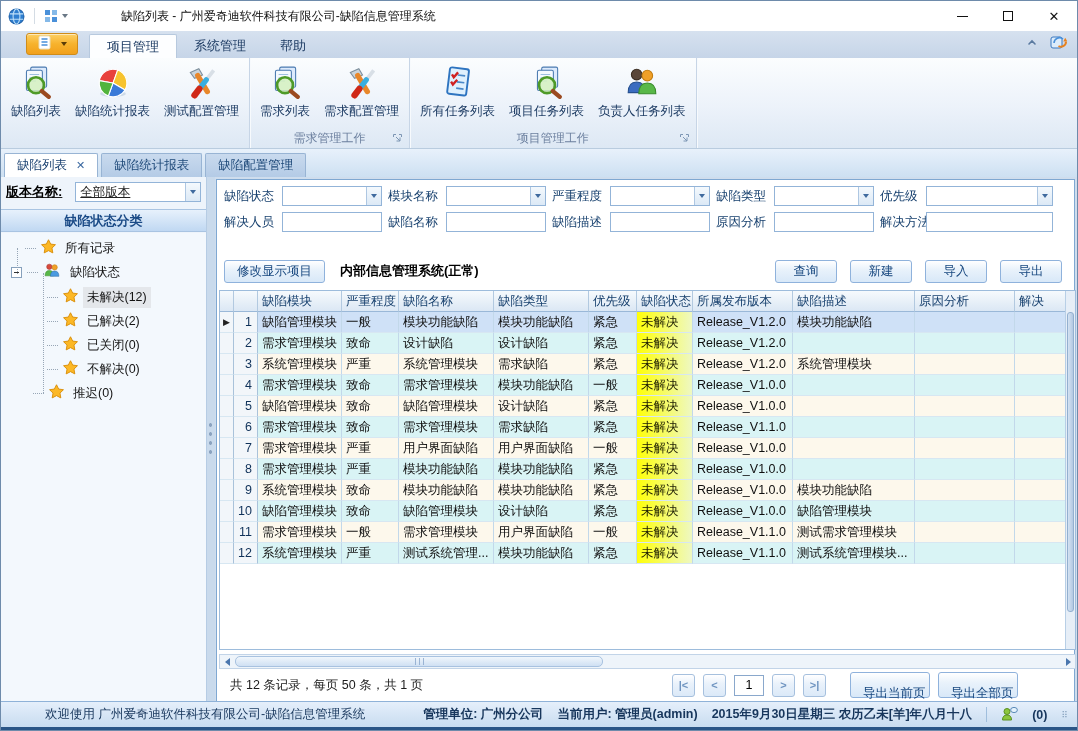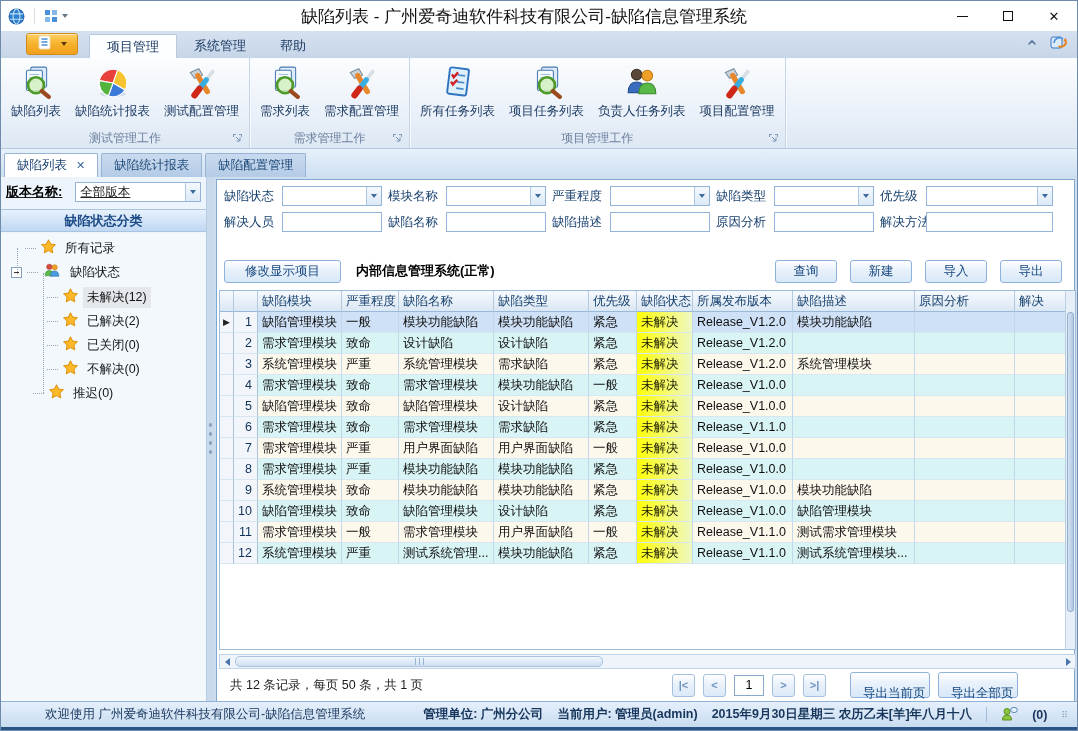--- a/index.html
+++ b/index.html
@@ -5,21 +5,21 @@
 *{margin:0;padding:0;box-sizing:border-box;}
 html,body{background:#9aa7b5;}
 body{font-family:"Liberation Sans","DejaVu Sans",sans-serif;}
 #window{position:relative;width:1078px;height:731px;background:#cfdded;border:1px solid #6e8bab;overflow:hidden;font-size:12px;color:#222;}
 
 
 .titlebar{position:absolute;left:0;top:0;width:100%;height:30px;background:#fff;display:flex;align-items:center;padding-left:7px;}
 .tb-icon{display:flex;align-items:center;}
 .tb-sep{width:1px;height:16px;background:#d4dce4;margin:0 9px;}
 .tb-caret{width:0;height:0;border-left:3.5px solid transparent;border-right:3.5px solid transparent;border-top:4px solid #6a7886;margin-left:4px;}
-.tb-title{position:absolute;left:120px;right:150px;text-align:center;font-size:17px;color:#111;pointer-events:none;white-space:nowrap;overflow:hidden;}
+.tb-title{position:absolute;left:120px;right:150px;font-size:12px;color:#111;pointer-events:none;white-space:nowrap;overflow:hidden;}
 .wincontrols{margin-left:auto;display:flex;height:100%;}
 .wc{width:46px;height:100%;display:flex;align-items:center;justify-content:center;}
 .wc-min{width:11px;height:1px;background:#111;display:block;}
 .wc-max{width:10px;height:10px;border:1px solid #111;display:block;}
 .wc-close{font-size:13px;color:#111;line-height:1;}
 
 
 .tabrow{position:absolute;top:30px;left:0;width:100%;height:27px;background:linear-gradient(#d6e1ef,#c6d5e8);display:flex;align-items:flex-end;padding-left:25px;}
 .appbtn{width:52px;height:22px;margin-bottom:3px;border-radius:3px;background:linear-gradient(#fdd065,#f7b22c 50%,#f1a01c);border:1px solid #cf8c1a;display:flex;align-items:center;justify-content:center;gap:3px;box-shadow:inset 0 1px 0 rgba(255,255,255,.55);}
 .appbtn .tb-caret{border-top-color:#5a3c08;}
@@ -73,21 +73,21 @@
 .filters{position:absolute;top:5px;left:0;right:0;}
 .frow{display:flex;align-items:center;height:22px;margin-bottom:4px;padding-left:7px;}
 .fitem{display:flex;align-items:center;margin-right:6px;}
 .flabel{width:58px;font-size:12.5px;color:#17406e;white-space:nowrap;}
 .fitem.last .flabel{width:46px;}
 .fcombo{width:100px;}
 .fitem.last .fcombo{width:127px;}
 .finput{width:100px;height:20px;border:1px solid #93b4d8;font-size:12px;padding:0 3px;font-family:inherit;}
 .fitem.last .finput{width:127px;}
 .gridbar{position:absolute;top:78px;left:0;right:0;height:26px;display:flex;align-items:center;padding:0 12px 0 7px;}
-.btn{height:23px;background:linear-gradient(#ffffff,#e9f2fb 40%,#d8e8f8);border:1px solid #8fb2dc;border-radius:3px;color:#17477f;font-size:12.5px;padding:0 20px;font-family:inherit;white-space:nowrap;}
+.btn{height:23px;background:linear-gradient(#ffffff,#e9f2fb 40%,#d8e8f8);border:1px solid #8fb2dc;border-radius:3px;color:#17477f;font-size:12.5px;padding:0 12px;font-family:inherit;white-space:nowrap;}
 .sys-label{margin-left:15px;font-weight:bold;font-size:13px;color:#000;}
 .gridbar-btns{margin-left:auto;display:flex;gap:13px;}
 .gridbar-btns .btn{width:62px;padding:0;}
 
 .grid{position:absolute;top:110px;left:2px;width:857px;height:360px;border:1px solid #9dbcdc;background:#fff;overflow:hidden;}
 .g-row{display:flex;height:21px;}
 .g-cell{flex:none;border-right:1px solid #c2d8ea;border-bottom:1px solid #d7e7f2;padding:0 4px;display:flex;align-items:center;white-space:nowrap;overflow:hidden;font-size:12.5px;color:#101010;}
 .g-head .g-cell{background:linear-gradient(#f6fafd,#dbe7f4);border-right:1px solid #b2c9e0;border-bottom:1px solid #9ab8d8;color:#17406e;}
 .row-odd .g-cell{background:#fdf8ec;}
 .row-even .g-cell{background:#d9f4f5;}
@@ -217,27 +217,20 @@
                 <path d="M5 7 L13 3.5 L16.5 9.5 L9 12.5 Z" fill="#c9d4dc" stroke="#7d8e9c"></path>
                 <line x1="12" y1="10" x2="21" y2="25" stroke="#e8872a" stroke-width="5" stroke-linecap="round"></line>
                 <line x1="27" y1="5" x2="20" y2="14" stroke="#d8dfe6" stroke-width="3.5"></line>
                 <line x1="20" y1="14" x2="13.5" y2="22.5" stroke="#38aee0" stroke-width="5" stroke-linecap="round"></line>
                 <line x1="13.5" y1="22.5" x2="9" y2="28.5" stroke="#d02818" stroke-width="6" stroke-linecap="round"></line>
               </svg>
             </span>
             <span class="rlabel">测试配置管理</span>
           </div>
         </div>
-        <div class="rcap">
-          <span class="rcap-text">测试管理工作</span>
-          <span class="launcher"><svg width="11" height="11" viewBox="0 0 11 11">
-              <path d="M1.5 4 V1.5 H4 M7 1.5 H9.5 V4" fill="none" stroke="#7d96b4"></path>
-              <path d="M4 4 L8 8 M8 4.5 V8 H4.5" fill="none" stroke="#7d96b4"></path>
-            </svg></span>
-        </div>
       </div>
       <div class="rgroup">
         <div class="rbtns">
           <div class="rbtn">
             <span class="ricon">
               <svg width="34" height="34" viewBox="0 0 32 32">
                 <rect x="11" y="2" width="15" height="19" rx="1.5" fill="#dceafc" stroke="#4a7ab0"></rect>
                 <rect x="7" y="5" width="15" height="19" rx="1.5" fill="#f4f9fe" stroke="#4a7ab0"></rect>
                 <path d="M10 9 h9 M10 12 h9 M10 15 h6" stroke="#9ec0e0"></path>
                 <circle cx="16" cy="19" r="7.5" fill="#d2f0be" fill-opacity="0.85" stroke="#4e9a28" stroke-width="2.5"></circle>
@@ -297,32 +290,20 @@
           <div class="rbtn">
             <span class="ricon">
               <svg width="34" height="34" viewBox="0 0 32 32">
                 <circle cx="11" cy="9" r="5" fill="#5a4638" stroke="#3a2c20"></circle>
                 <path d="M3 26 q0 -10 8 -10 q8 0 8 10 z" fill="#3a6cc0" stroke="#26508f"></path>
                 <circle cx="21" cy="10" r="5" fill="#f0a028" stroke="#c27c10"></circle>
                 <path d="M13 27 q0 -10 8 -10 q8 0 8 10 z" fill="#58b848" stroke="#3a8c2c"></path>
               </svg>
             </span>
             <span class="rlabel">负责人任务列表</span>
-          </div>
-          <div class="rbtn">
-            <span class="ricon">
-              <svg width="34" height="34" viewBox="0 0 32 32">
-                <path d="M5 7 L13 3.5 L16.5 9.5 L9 12.5 Z" fill="#c9d4dc" stroke="#7d8e9c"></path>
-                <line x1="12" y1="10" x2="21" y2="25" stroke="#e8872a" stroke-width="5" stroke-linecap="round"></line>
-                <line x1="27" y1="5" x2="20" y2="14" stroke="#d8dfe6" stroke-width="3.5"></line>
-                <line x1="20" y1="14" x2="13.5" y2="22.5" stroke="#38aee0" stroke-width="5" stroke-linecap="round"></line>
-                <line x1="13.5" y1="22.5" x2="9" y2="28.5" stroke="#d02818" stroke-width="6" stroke-linecap="round"></line>
-              </svg>
-            </span>
-            <span class="rlabel">项目配置管理</span>
           </div>
         </div>
         <div class="rcap">
           <span class="rcap-text">项目管理工作</span>
           <span class="launcher"><svg width="11" height="11" viewBox="0 0 11 11">
               <path d="M1.5 4 V1.5 H4 M7 1.5 H9.5 V4" fill="none" stroke="#7d96b4"></path>
               <path d="M4 4 L8 8 M8 4.5 V8 H4.5" fill="none" stroke="#7d96b4"></path>
             </svg></span>
         </div>
       </div>

